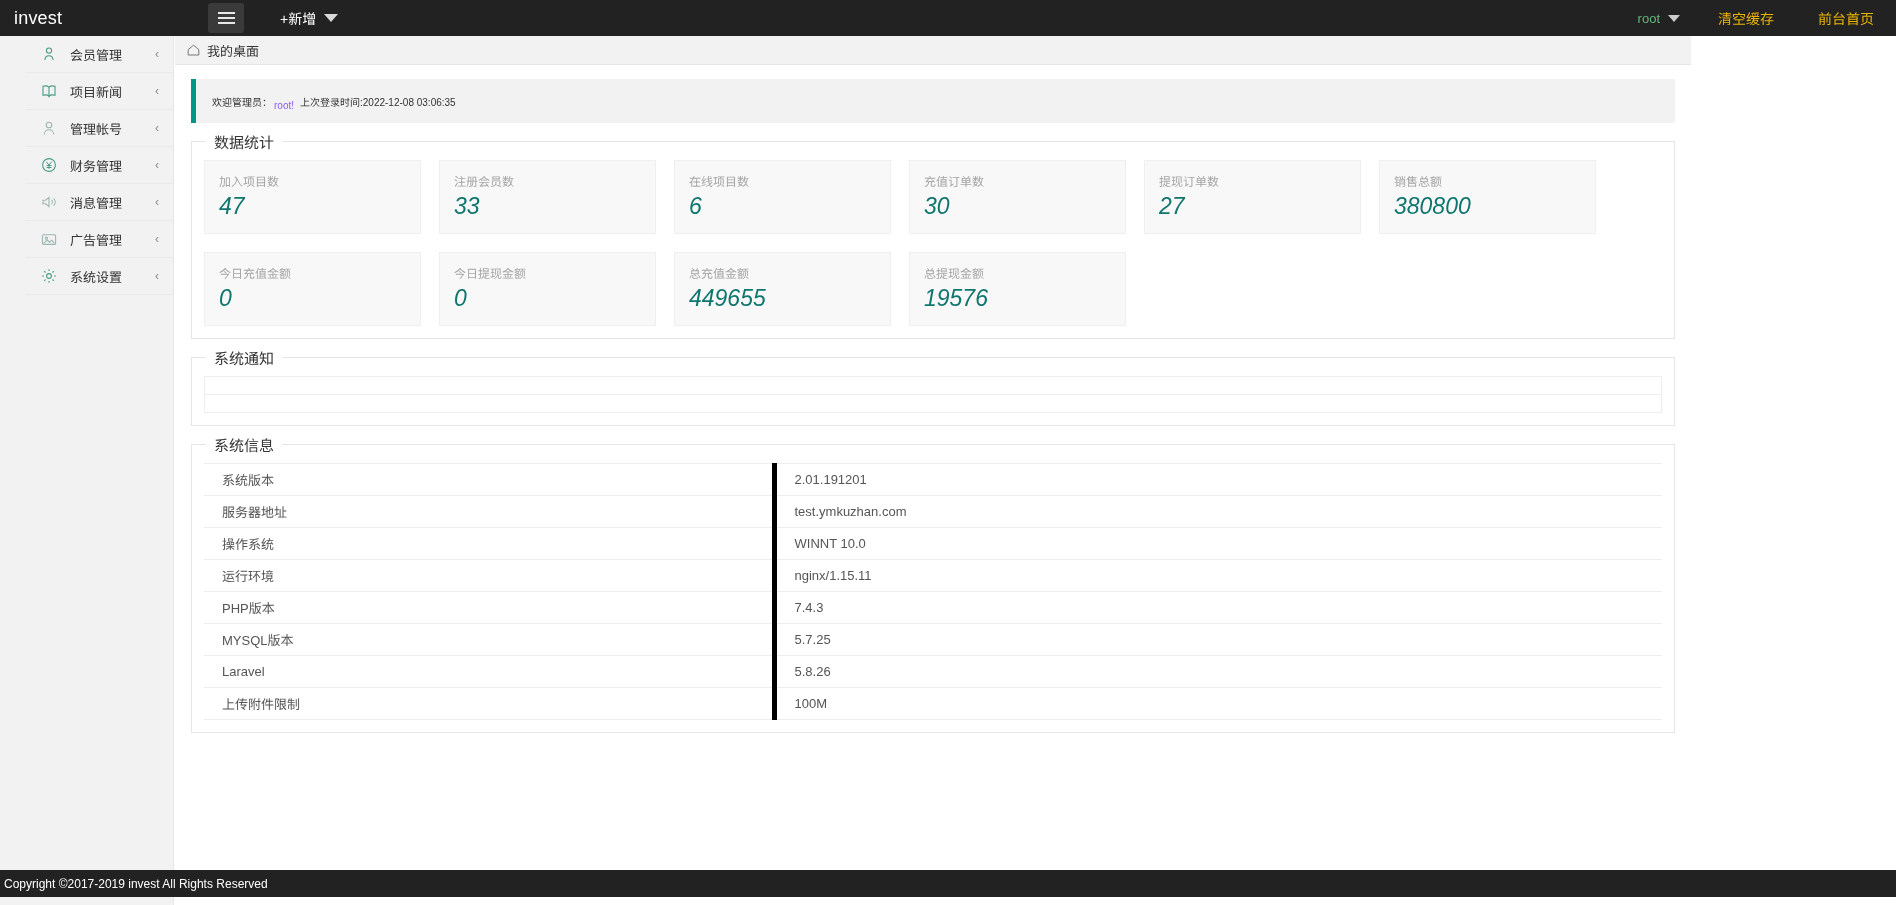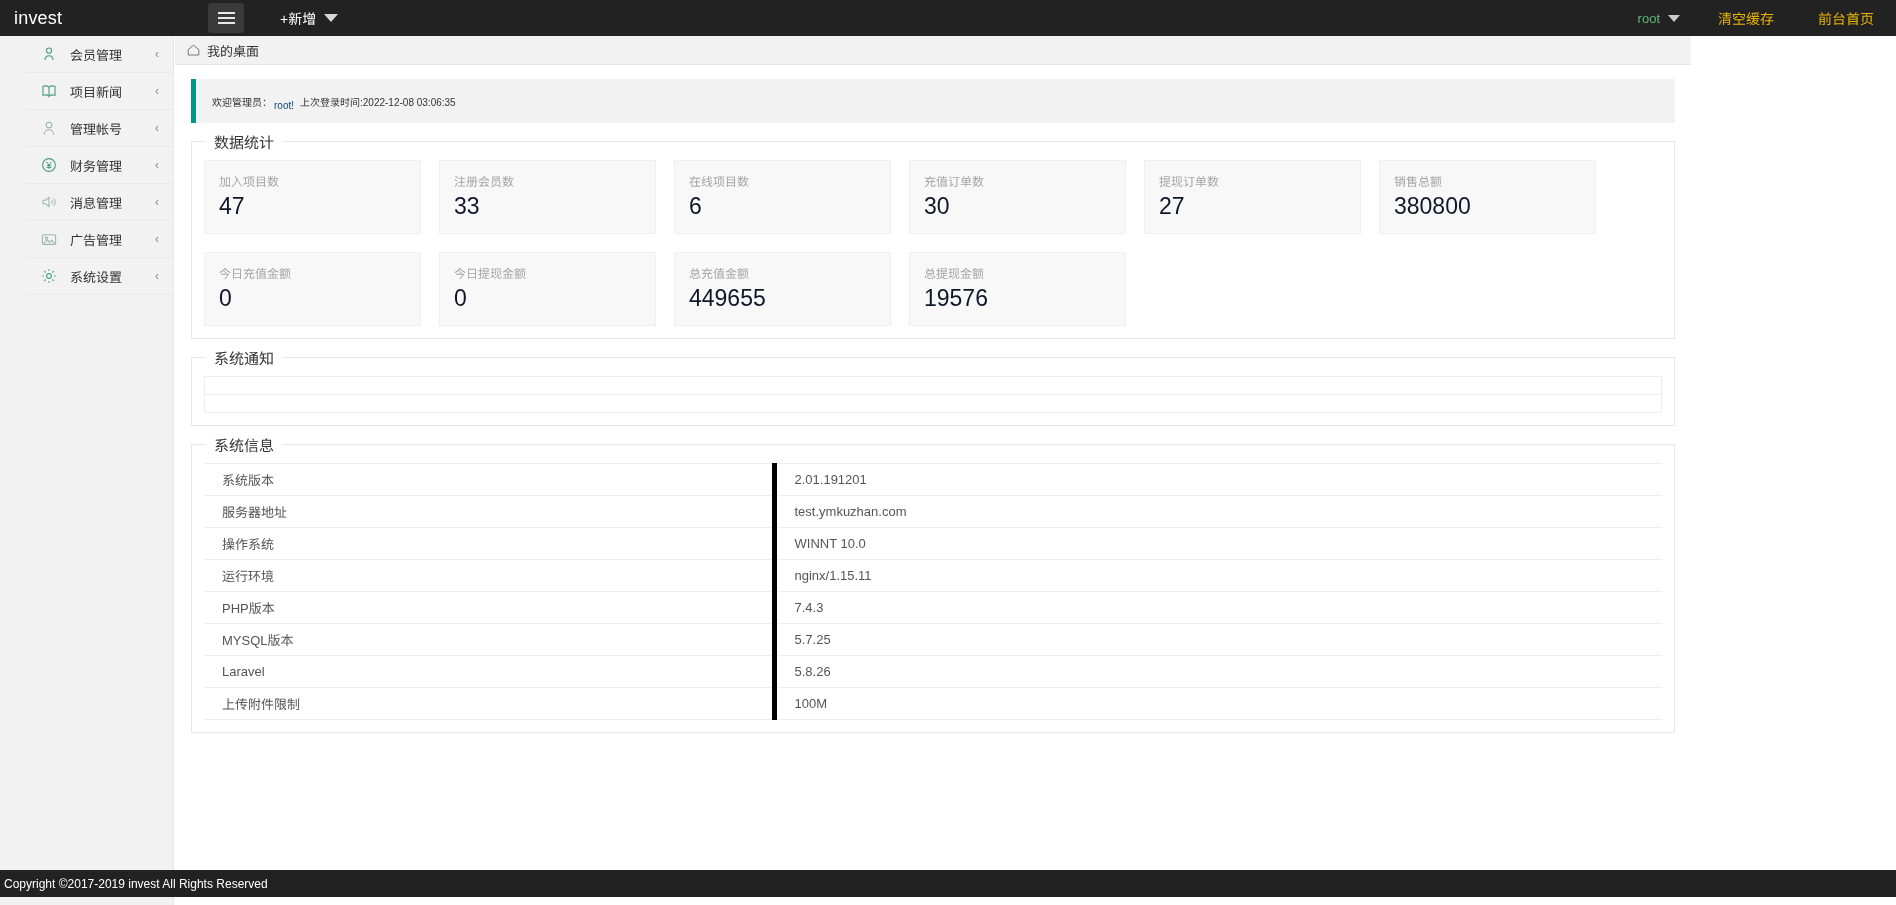--- a/index.html
+++ b/index.html
@@ -118,21 +118,21 @@
   .page-body { padding: 14px 16px 0 16px; }
 
   .welcome-banner {
     background: #f2f2f2;
     border-left: 5px solid #009688;
     height: 44px;
     display: flex; align-items: center;
     padding-left: 16px;
     font-size: 10px; color: #333333;
   }
-  .welcome-banner .wb-user { color: #0c4a6e; margin: 9px 6px 0 2px; }
+  .welcome-banner .wb-user { color: #8b5cf6; margin: 9px 6px 0 2px; }
 
   
   .panel {
     border: 1px solid #e6e6e6;
     margin-top: 18px;
     padding: 0 12px 12px 12px;
     position: relative;
   }
   .panel-legend {
     position: absolute; top: -11px; left: 14px;
@@ -144,21 +144,21 @@
 
   
   .stat-grid { display: flex; flex-wrap: wrap; gap: 18px; }
   .stat-card {
     width: 217px; height: 74px;
     background: #f8f8f8;
     border: 1px solid #efefef;
     padding: 11px 0 12px 14px;
   }
   .stat-label { font-size: 12px; color: #a5a5a5; }
-  .stat-value { font-size: 23px; color: #0f172a; margin-top: 6px; line-height: 1; }
+  .stat-value { font-size: 23px; color: #0f766e; margin-top: 6px; line-height: 1; font-style: italic; }
 
   
   .notice-table { width: 100%; border-collapse: collapse; }
   .notice-table td {
     height: 18px;
     border: 1px solid #eeeeee;
   }
   .notice-row-narrow td { width: 98.2%; }
 
   

